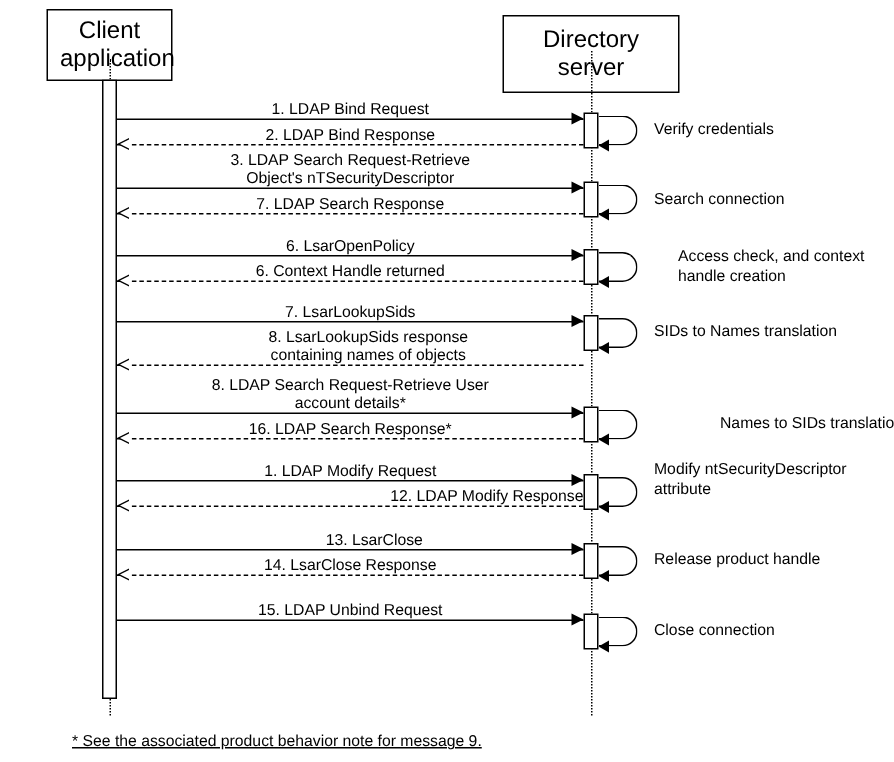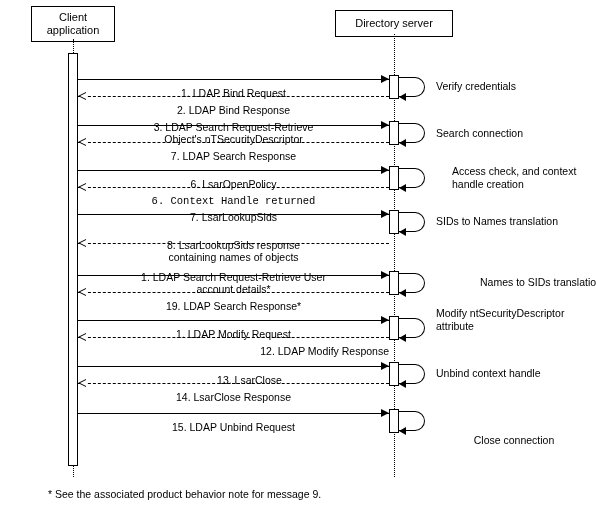--- a/index.html
+++ b/index.html
@@ -13,21 +13,21 @@
     height: 508px;
     position: relative;
     overflow: hidden;
   }
   .participant {
     position: absolute;
     background: #fff;
     border: 1px solid #000;
     text-align: center;
     padding: 4px 8px;
-    font-size: 11px;
+    font-size: 16px;
     line-height: 1.2;
   }
   .lifeline {
     position: absolute;
     width: 0;
     border-left: 1px dotted #000;
   }
   .activation {
     position: absolute;
     width: 10px;
@@ -60,21 +60,20 @@
     border-top: 3px solid transparent;
     border-bottom: 3px solid transparent;
     border-right: 6px solid #fff;
   }
   .msg-label {
     position: absolute;
     text-align: center;
     font-size: 10.5px;
     line-height: 1.15;
     white-space: pre-line;
-    margin-top: 20px;
   }
   .self-loop {
     position: absolute;
     width: 26px;
     height: 20px;
     border: 1px solid #000;
     border-left: none;
     border-radius: 0 14px 14px 0;
   }
   .self-arrow {
@@ -140,52 +139,52 @@
 <div class="activation" style="left:389px; top:166px; height:24px;"></div>
 <div class="self-loop" style="left:399px; top:168px;"></div>
 <div class="self-arrow" style="left:399px; top:184px;"></div>
 
 <div class="msg-line solid" style="left:78px; top:170px; width:311px;"></div>
 <div class="arrow arrow-right" style="left:381px; top:166px;"></div>
 <div class="msg-label" style="left:78px; top:158px; width:311px;">6. LsarOpenPolicy</div>
 
 <div class="msg-line dashed" style="left:78px; top:187px; width:311px;"></div>
 <div class="arrow arrow-left arrow-open-left" style="left:78px; top:183px;"></div>
-<div class="msg-label" style="left:78px; top:175px; width:311px;font-family:Liberation Mono, monospace;">6. Context Handle returned</div>
+<div class="msg-label" style="left:78px; top:175px; width:311px;">6. Context Handle returned</div>
 
 <div class="note" style="left:452px; top:165px; width:156px;">Access check, and context
 handle creation</div>
 
 <div class="activation" style="left:389px; top:210px; height:24px;"></div>
 <div class="self-loop" style="left:399px; top:212px;"></div>
 <div class="self-arrow" style="left:399px; top:228px;"></div>
 
 <div class="msg-line solid" style="left:78px; top:214px; width:311px;"></div>
 <div class="arrow arrow-right" style="left:381px; top:210px;"></div>
-<div class="msg-label" style="left:78px; top:191px; width:311px;">7. LsarLookupSids</div>
+<div class="msg-label" style="left:78px; top:202px; width:311px;">7. LsarLookupSids</div>
 
 <div class="msg-line dashed" style="left:78px; top:243px; width:311px;"></div>
 <div class="arrow arrow-left arrow-open-left" style="left:78px; top:239px;"></div>
-<div class="msg-label" style="left:78px; top:219px; width:311px;">8. LsarLookupSids response
+<div class="msg-label" style="left:90px; top:219px; width:311px;">8. LsarLookupSids response
 containing names of objects</div>
 
 <div class="note" style="left:436px; top:215px; width:156px;">SIDs to Names translation</div>
 
 <div class="activation" style="left:389px; top:271px; height:24px;"></div>
 <div class="self-loop" style="left:399px; top:273px;"></div>
 <div class="self-arrow" style="left:399px; top:289px;"></div>
 
 <div class="msg-line solid" style="left:78px; top:275px; width:311px;"></div>
 <div class="arrow arrow-right" style="left:381px; top:271px;"></div>
-<div class="msg-label" style="left:78px; top:251px; width:311px;">1. LDAP Search Request-Retrieve User
+<div class="msg-label" style="left:78px; top:251px; width:311px;">8. LDAP Search Request-Retrieve User
 account details*</div>
 
 <div class="msg-line dashed" style="left:78px; top:292px; width:311px;"></div>
 <div class="arrow arrow-left arrow-open-left" style="left:78px; top:288px;"></div>
-<div class="msg-label" style="left:78px; top:280px; width:311px;">19. LDAP Search Response*</div>
+<div class="msg-label" style="left:78px; top:280px; width:311px;">16. LDAP Search Response*</div>
 
 <div class="note" style="left:436px; top:276px; width:156px;margin-left:44px;">Names to SIDs translation</div>
 
 <div class="activation" style="left:389px; top:316px; height:24px;"></div>
 <div class="self-loop" style="left:399px; top:318px;"></div>
 <div class="self-arrow" style="left:399px; top:334px;"></div>
 
 <div class="msg-line solid" style="left:78px; top:320px; width:311px;"></div>
 <div class="arrow arrow-right" style="left:381px; top:316px;"></div>
 <div class="msg-label" style="left:78px; top:308px; width:311px;">1. LDAP Modify Request</div>
@@ -203,25 +202,25 @@
 <div class="self-arrow" style="left:399px; top:380px;"></div>
 
 <div class="msg-line solid" style="left:78px; top:366px; width:311px;"></div>
 <div class="arrow arrow-right" style="left:381px; top:362px;"></div>
 <div class="msg-label" style="left:94px; top:354px; width:311px;">13. LsarClose</div>
 
 <div class="msg-line dashed" style="left:78px; top:383px; width:311px;"></div>
 <div class="arrow arrow-left arrow-open-left" style="left:78px; top:379px;"></div>
 <div class="msg-label" style="left:78px; top:371px; width:311px;">14. LsarClose Response</div>
 
-<div class="note" style="left:436px; top:367px; width:160px;">Unbind context handle</div>
+<div class="note" style="left:436px; top:367px; width:160px;">Release product handle</div>
 
 <div class="activation" style="left:389px; top:409px; height:24px;"></div>
 <div class="self-loop" style="left:399px; top:411px;"></div>
 <div class="self-arrow" style="left:399px; top:427px;"></div>
 
 <div class="msg-line solid" style="left:78px; top:413px; width:311px;"></div>
 <div class="arrow arrow-right" style="left:381px; top:409px;"></div>
 <div class="msg-label" style="left:78px; top:401px; width:311px;">15. LDAP Unbind Request</div>
 
-<div class="note" style="left:436px; top:434px; width:156px;text-align:center;">Close connection</div>
-
-<div class="footnote" style="left:48px; top:488px;">* See the associated product behavior note for message 9.</div>
+<div class="note" style="left:436px; top:414px; width:156px;">Close connection</div>
+
+<div class="footnote" style="left:48px; top:488px;text-decoration:underline;">* See the associated product behavior note for message 9.</div>
 
 </body></html>

